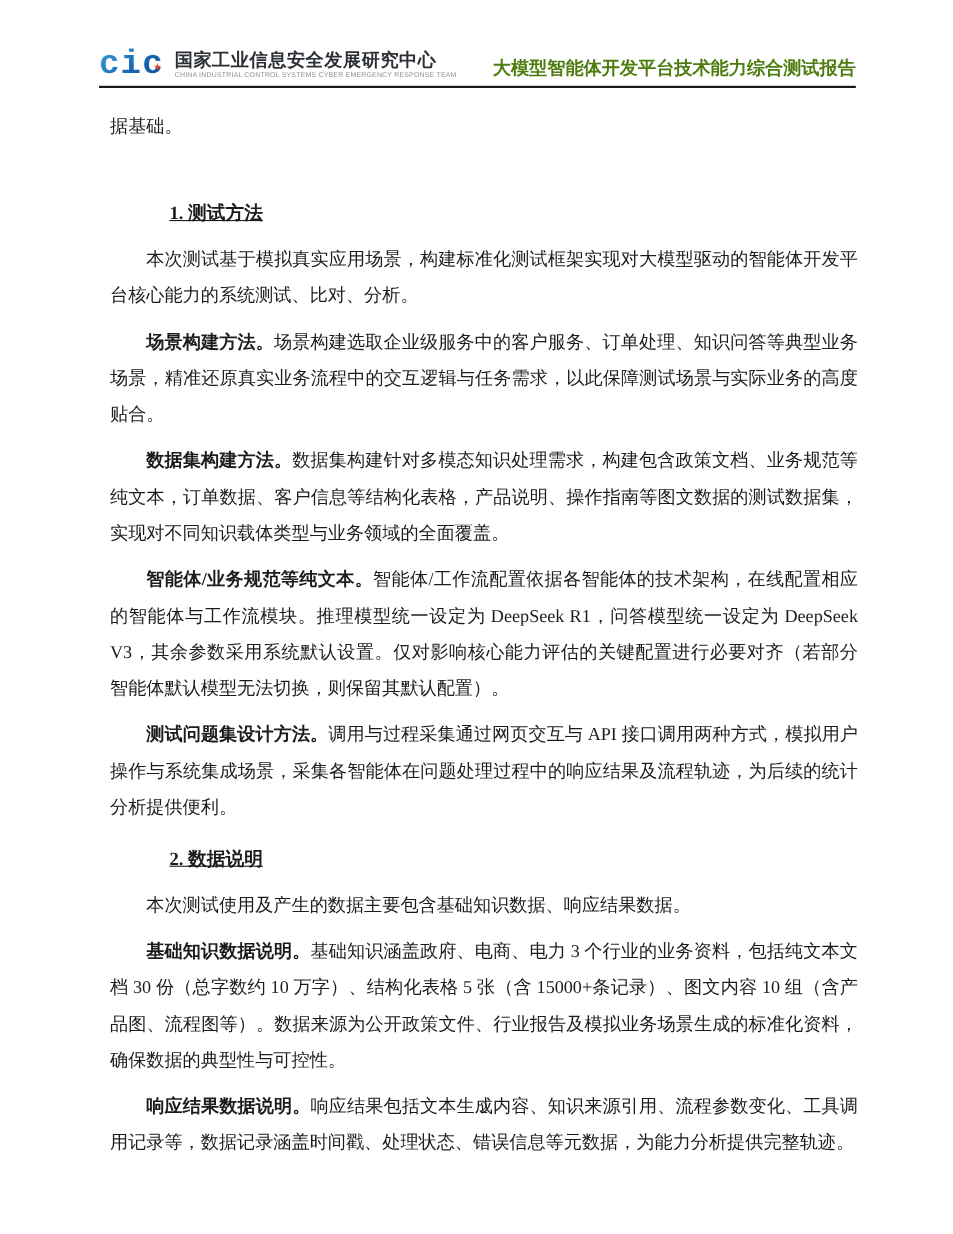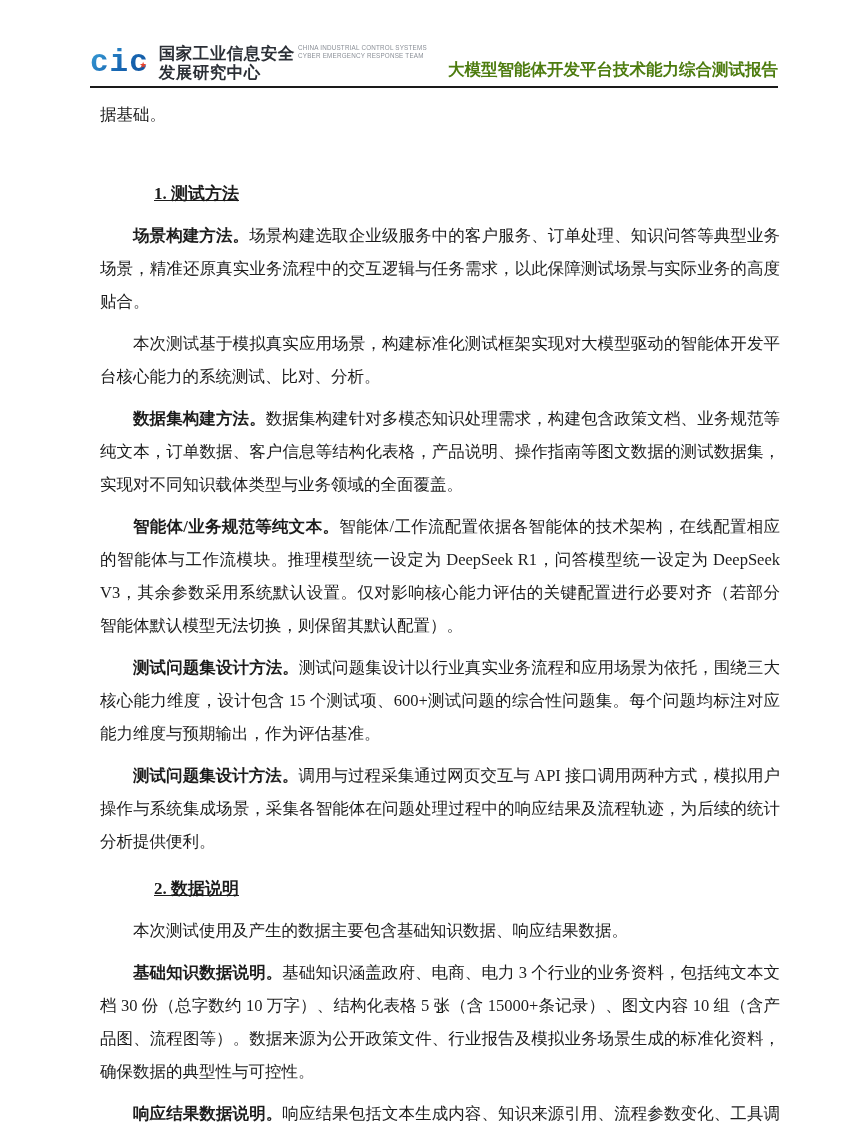--- a/index.html
+++ b/index.html
@@ -28,21 +28,21 @@
     background:linear-gradient(135deg,#3aa0d8 0%,#1766b2 55%,#0f4f97 100%);
     -webkit-background-clip:text;background-clip:text;
     -webkit-text-fill-color:transparent;color:#1766b2;
     padding-right:2px;
   }
   .cic-star{
     position:absolute;right:3px;top:11px;
     font-size:12px;line-height:12px;
     -webkit-text-fill-color:#e8412c;color:#e8412c;
   }
-  .logo-names{display:flex;flex-direction:row;justify-content:space-between;}
+  .logo-names{display:flex;flex-direction:column;justify-content:space-between;}
   .org-cn{
     font-family:"Liberation Sans","DejaVu Sans",sans-serif;
     font-size:16.5px;font-weight:700;color:#2b2f36;line-height:19px;
     letter-spacing:0.5px;
   }
   .org-en{
     font-family:"Liberation Sans","DejaVu Sans",sans-serif;
     font-size:6.3px;color:#8a8f97;line-height:8px;letter-spacing:0.2px;
   }
   .report-title{
@@ -90,29 +90,28 @@
     </div>
     <div class="report-title">大模型智能体开发平台技术能力综合测试报告</div>
   </div>
 
   <div class="content">
 
     <p class="para-cont"><span>据基础。</span></p>
 
     <div class="heading heading-first">1. 测试方法</div>
 
+    <p class="para"><span>本次测试基于模拟真实应用场景，构建标准化测试框架实现对大模型驱动的智能体开发平台核心能力的系统测试、比对、分析。</span></p>
+
     <p class="para"><span class="lead">场景构建方法。</span><span>场景构建选取企业级服务中的客户服务、订单处理、知识问答等典型业务场景，精准还原真实业务流程中的交互逻辑与任务需求，以此保障测试场景与实际业务的高度贴合。</span></p>
-
-    <p class="para"><span>本次测试基于模拟真实应用场景，构建标准化测试框架实现对大模型驱动的智能体开发平台核心能力的系统测试、比对、分析。</span></p>
 
     <p class="para"><span class="lead">数据集构建方法。</span><span>数据集构建针对多模态知识处理需求，构建包含政策文档、业务规范等纯文本，订单数据、客户信息等结构化表格，产品说明、操作指南等图文数据的测试数据集，实现对不同知识载体类型与业务领域的全面覆盖。</span></p>
 
     <p class="para"><span class="lead">智能体/业务规范等纯文本。</span><span>智能体/工作流配置依据各智能体的技术架构，在线配置相应的智能体与工作流模块。推理模型统一设定为 DeepSeek R1，问答模型统一设定为 DeepSeek V3，其余参数采用系统默认设置。仅对影响核心能力评估的关键配置进行必要对齐（若部分智能体默认模型无法切换，则保留其默认配置）。</span></p>
 
-    <p class="para"><span class="lead">测试问题集设计方法。</span><span>测试问题集设计以行业真实业务流程和应用场景为依托，围绕三大核心能力维度，设计包含 15 个测试项、600+测试问题的综合性问题集。每个问题均标注对应能力维度与预期输出，作为评估基准。</span></p>
 
     <p class="para"><span class="lead">测试问题集设计方法。</span><span>调用与过程采集通过网页交互与 API 接口调用两种方式，模拟用户操作与系统集成场景，采集各智能体在问题处理过程中的响应结果及流程轨迹，为后续的统计分析提供便利。</span></p>
 
     <div class="heading">2. 数据说明</div>
 
     <p class="para"><span>本次测试使用及产生的数据主要包含基础知识数据、响应结果数据。</span></p>
 
     <p class="para"><span class="lead">基础知识数据说明。</span><span>基础知识涵盖政府、电商、电力 3 个行业的业务资料，包括纯文本文档 30 份（总字数约 10 万字）、结构化表格 5 张（含 15000+条记录）、图文内容 10 组（含产品图、流程图等）。数据来源为公开政策文件、行业报告及模拟业务场景生成的标准化资料，确保数据的典型性与可控性。</span></p>
 
     <p class="para"><span class="lead">响应结果数据说明。</span><span>响应结果包括文本生成内容、知识来源引用、流程参数变化、工具调用记录等，数据记录涵盖时间戳、处理状态、错误信息等元数据，为能力分析提供完整轨迹。</span></p>

